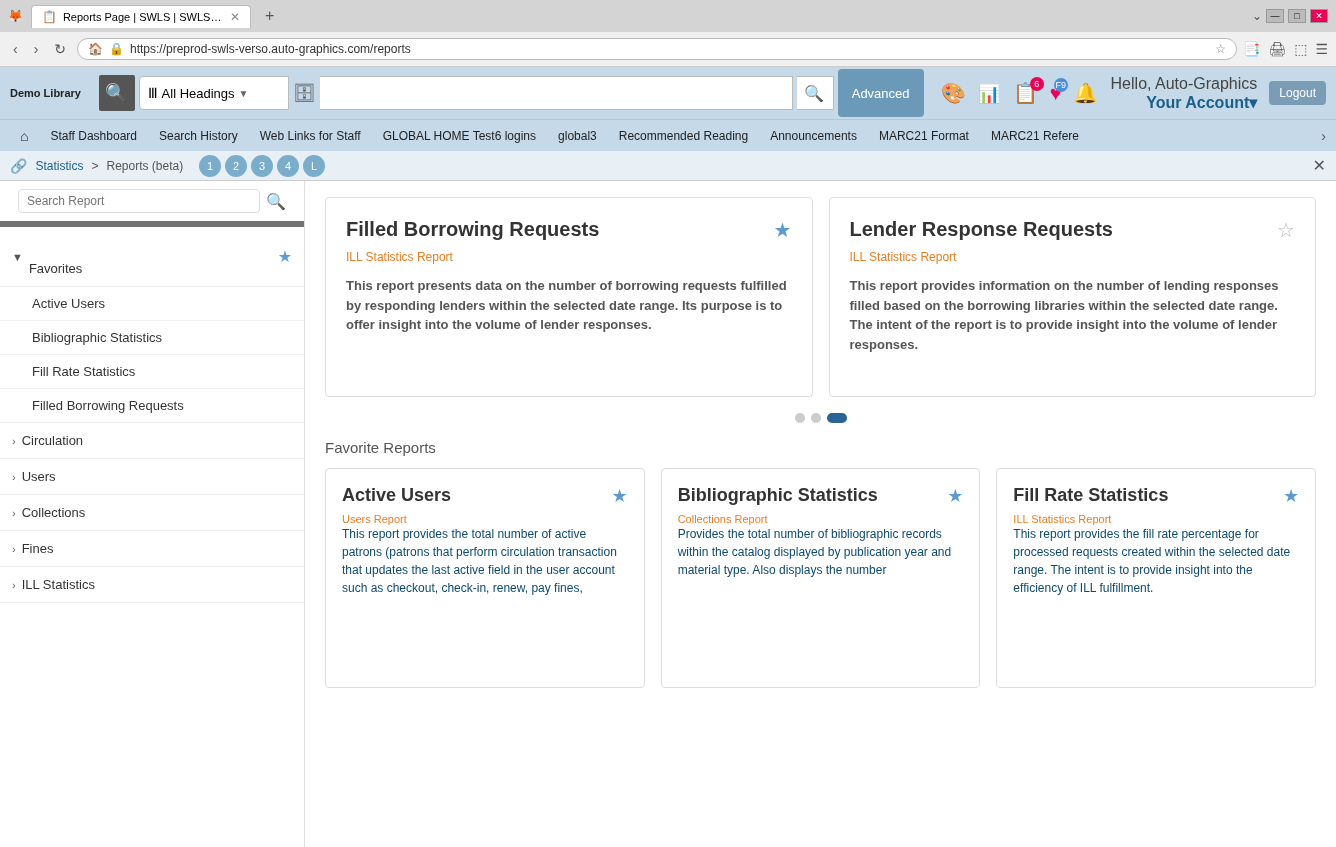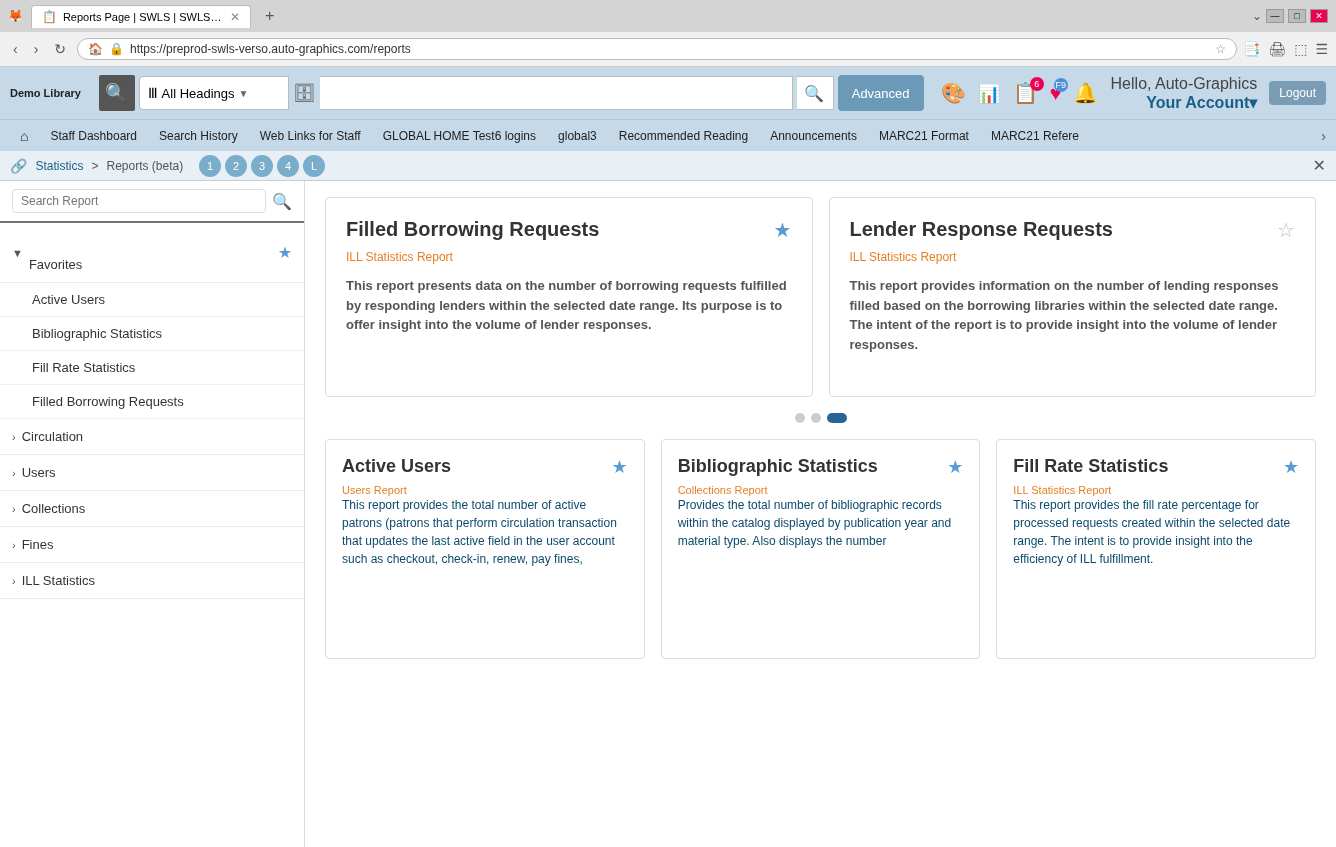--- a/index.html
+++ b/index.html
@@ -117,21 +117,21 @@
       font-size: 16px;
     }
     .advanced-btn {
       background: #6b9ab8;
       color: #fff;
       border: none;
       padding: 6px 14px;
       border-radius: 4px;
       cursor: pointer;
       font-size: 13px;
-      height: 36px;
+      height: 48px;
     }
     .header-actions { display: flex; align-items: center; gap: 12px; margin-left: auto; }
     .header-icon { font-size: 20px; cursor: pointer; position: relative; }
     .badge {
       position: absolute;
       top: -4px; right: -6px;
       background: #e05;
       color: #fff;
       border-radius: 50%;
       font-size: 9px;
@@ -213,22 +213,22 @@
       flex-shrink: 0;
       background: #fff;
       border-right: 1px solid #ddd;
       display: flex;
       flex-direction: column;
       overflow-y: auto;
     }
     .sidebar-search {
       display: flex;
       align-items: center;
-      padding: 8px 12px;
-      border-bottom: 2px solid #737373;
+      padding: 8px 18px;
+      border-bottom: 6px solid #737373;
       gap: 6px;
     }
     .sidebar-search-input {
       flex: 1;
       border: 1px solid #ddd;
       border-radius: 4px;
       padding: 4px 8px;
       font-size: 12px;
       outline: none;
     }
@@ -538,20 +538,21 @@
         <div class="card-description">This report provides information on the number of lending responses filled based on the borrowing libraries within the selected date range. The intent of the report is to provide insight into the volume of lender responses.</div>
       </div>
     </div>
 
     <div class="carousel-dots">
       <div class="dot"></div>
       <div class="dot"></div>
       <div class="dot active"></div>
     </div>
 
+    <div class="section-title">Favorite Reports</div>
     <div class="favorite-cards">
 
       <div class="fav-card">
         <div class="fav-card-header">
           <span class="fav-card-title">Active Users</span>
           <span class="fav-star">★</span>
         </div>
         <div class="fav-card-category">Users Report</div>
         <div class="fav-card-desc">This report provides the total number of active patrons (patrons that perform circulation transaction that updates the last active field in the user account such as checkout, check-in, renew, pay fines,</div>
       </div>

